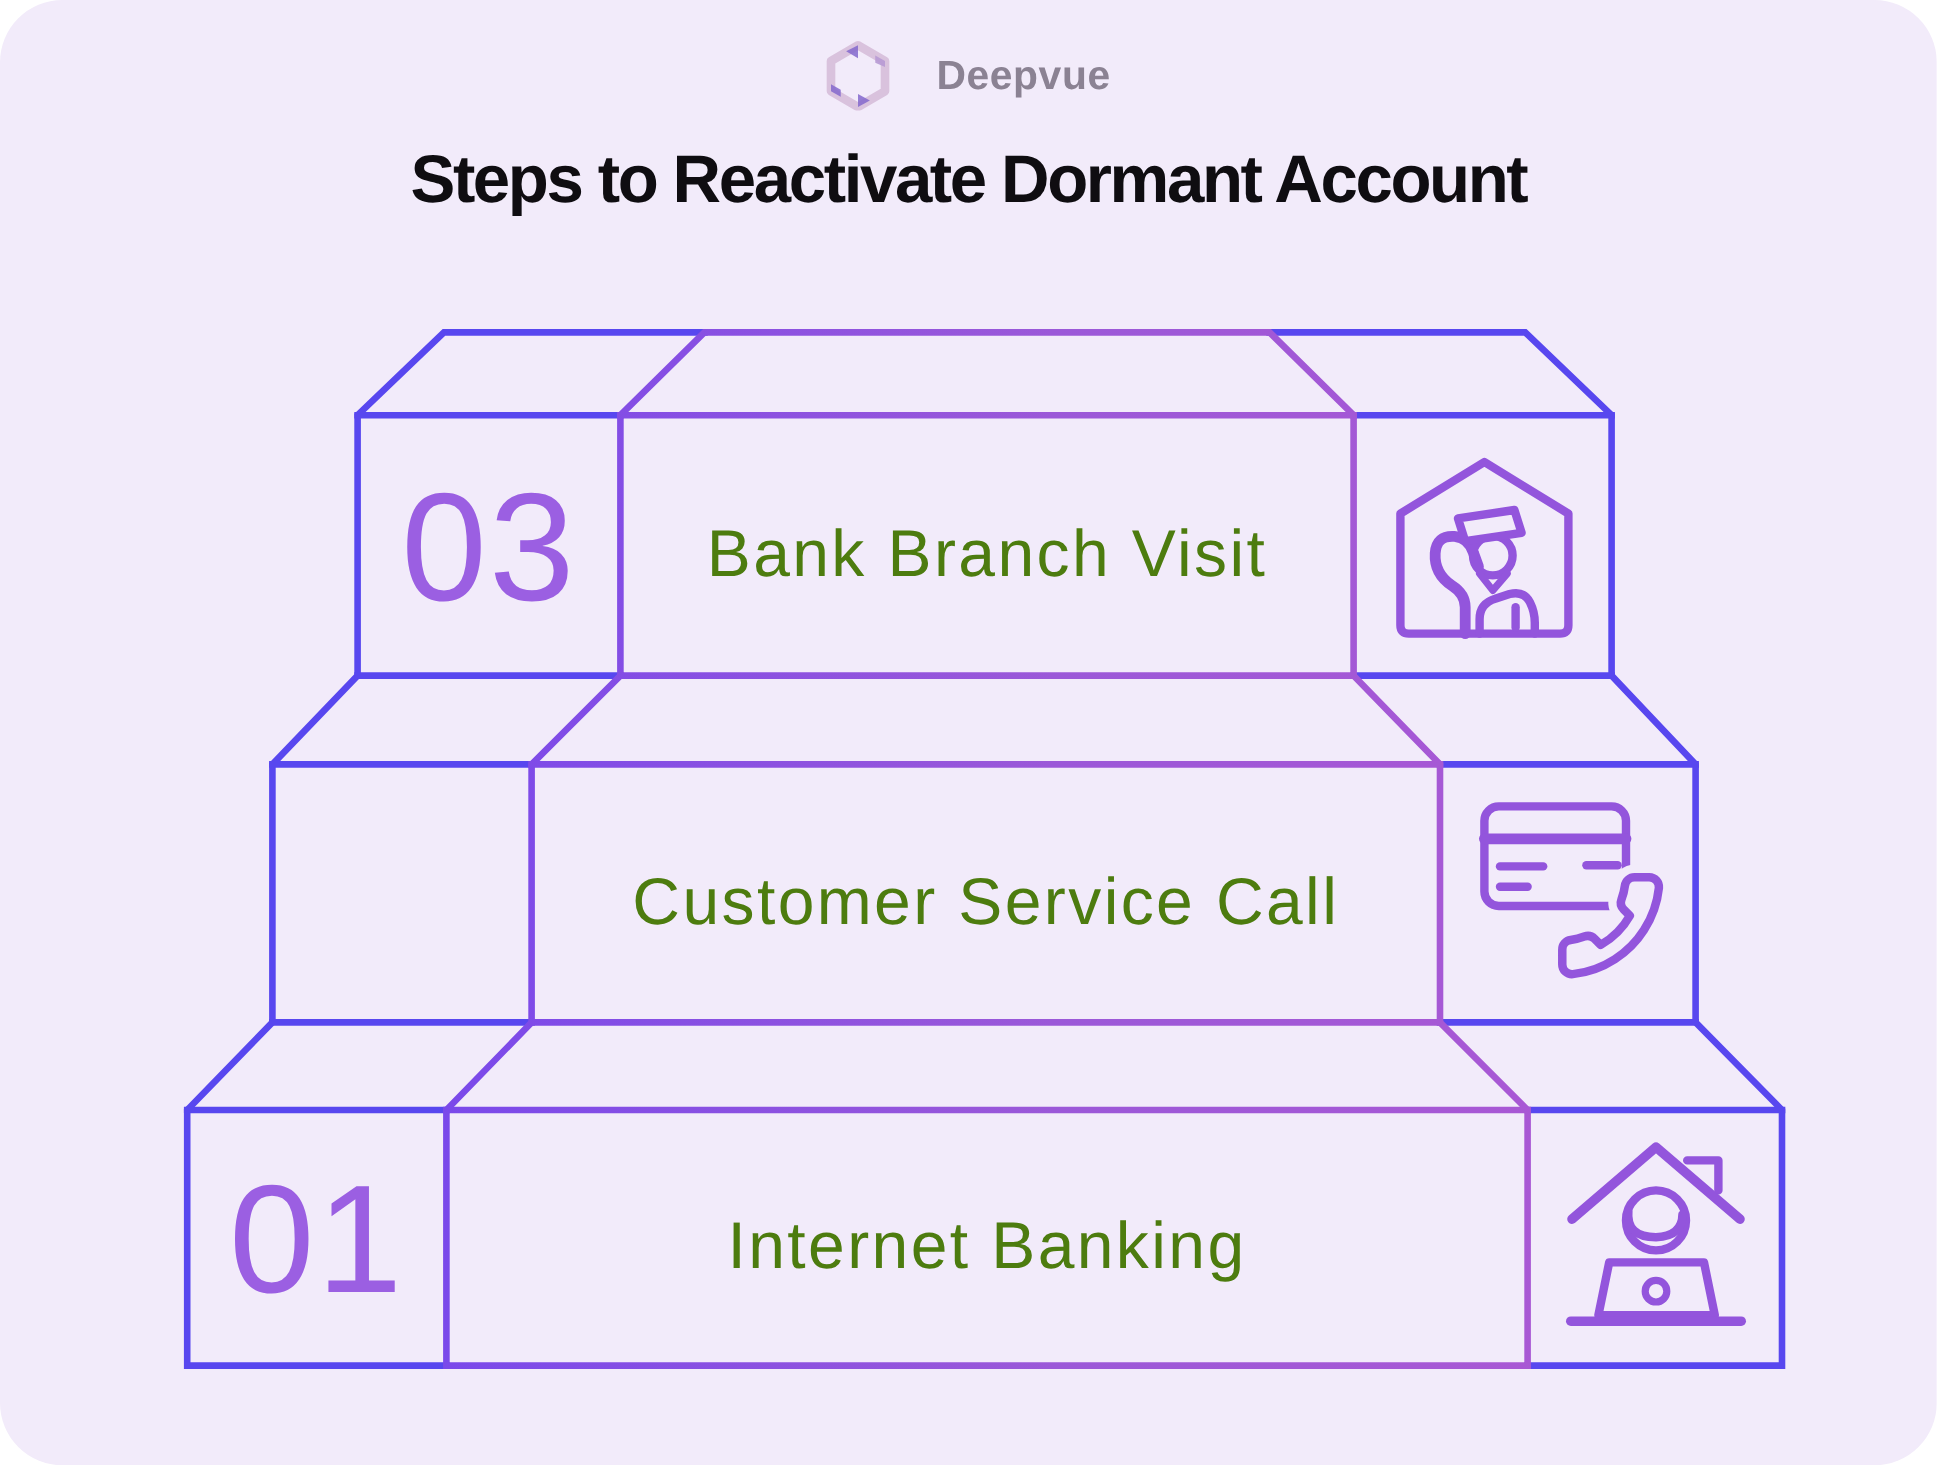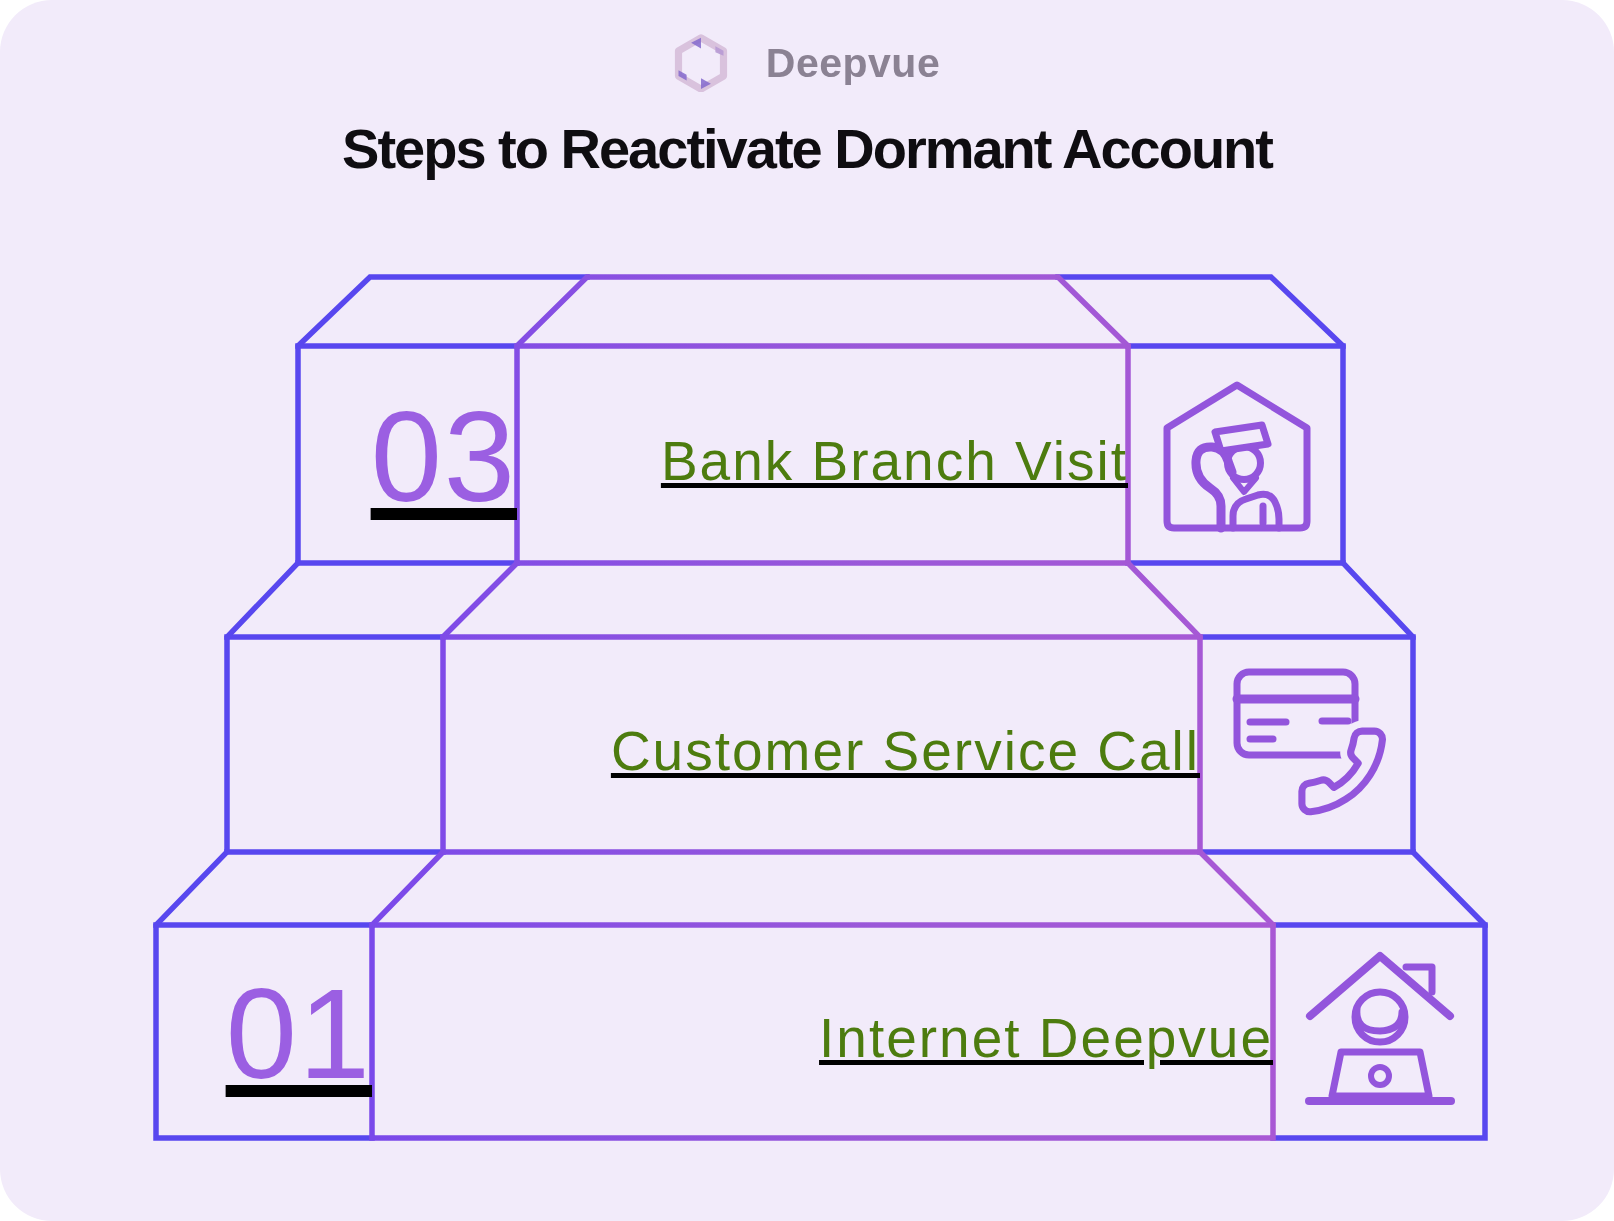--- a/index.html
+++ b/index.html
@@ -6,32 +6,31 @@
   .frame{
     position:relative;width:1614px;height:1221px;background:#f2ebfa;
     border-radius:52px;overflow:hidden;
     font-family:"Liberation Sans", sans-serif;
   }
   .logo-row{
     position:absolute;top:34px;left:0;width:100%;
     display:flex;justify-content:center;align-items:center;gap:8px;
   }
   .brand-name{
-    font-size:41px;font-weight:bold;color:#8b8293;letter-spacing:.5px;margin-left:30px;
+    font-size:34px;font-weight:bold;color:#8b8293;letter-spacing:.5px;margin-left:30px;
   }
   .page-title{
     position:absolute;top:116px;left:0;width:100%;text-align:center;
     font-size:56px;font-weight:800;color:#0f0d11;letter-spacing:-2px;
     white-space:nowrap;
   }
   .stairs{position:absolute;left:0;top:0;}
   .cell{
-    position:absolute;display:flex;align-items:center;justify-content:flex-end;
+    position:absolute;display:flex;align-items:center;justify-content:center;
     pointer-events:none;
-    text-decoration:underline;
   }
   .step-number{
     font-size:128px;font-weight:400;color:#9b5fe2;letter-spacing:2px;
     padding-top:4px;
   }
   .step-label{
     font-size:55px;font-weight:400;color:#4d7c0f;letter-spacing:2px;
     padding-top:12px;
   }
   
@@ -136,16 +135,16 @@
   </div>
 
   <div class="cell l2">
     <span class="step-label">Customer Service Call</span>
   </div>
 
   <div class="cell n1">
     <span class="step-number">01</span>
   </div>
   <div class="cell l1">
-    <span class="step-label">Internet Deepvue</span>
+    <span class="step-label">Internet Banking</span>
   </div>
 
 </div>
 
 </body></html>

